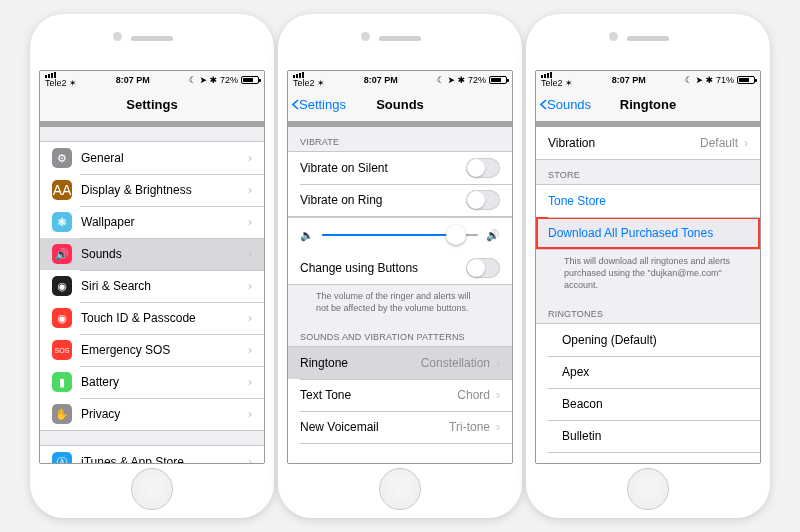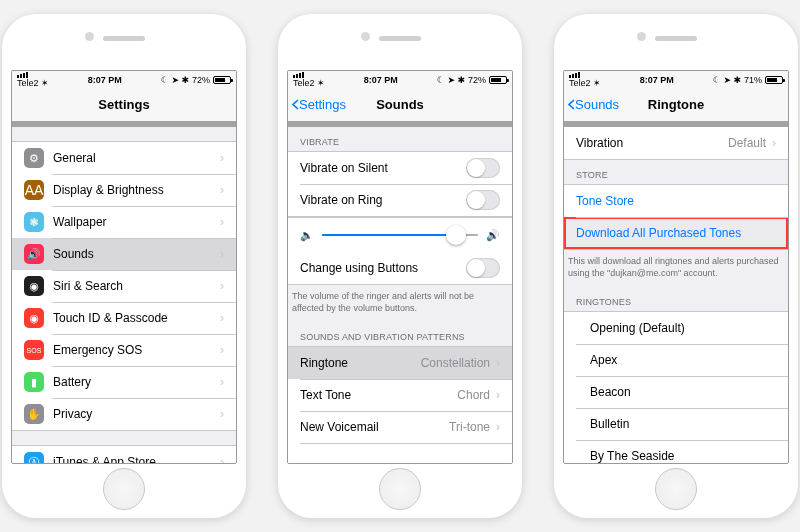--- a/index.html
+++ b/index.html
@@ -1,30 +1,30 @@
 <!DOCTYPE html>
 <html><head>
 <meta charset="utf-8">
 <style>
   body{margin:0;background:#f2f2f2;font-family:-apple-system,Helvetica,Arial,sans-serif;display:flex;justify-content:center;align-items:center;height:532px;width:800px;overflow:hidden}
-  .row{display:flex;gap:32px}
+  .row{display:flex;gap:4px}
   .phone{width:244px;height:504px;background:#fff;border-radius:34px;box-shadow:0 2px 10px rgba(0,0,0,.15);position:relative;padding:56px 9px 54px 9px;box-sizing:border-box}
   .phone::before{content:"";position:absolute;top:22px;left:50%;transform:translateX(-50%);width:42px;height:5px;background:#d0d0d0;border-radius:3px}
   .phone::after{content:"";position:absolute;top:18px;left:83px;width:9px;height:9px;background:#d8d8d8;border-radius:50%}
   .home{position:absolute;bottom:8px;left:50%;transform:translateX(-50%);width:40px;height:40px;border:1px solid #c9c9c9;border-radius:50%;background:radial-gradient(circle,#f7f7f7,#ececec)}
   .screen{width:100%;height:100%;border:1px solid #999;border-radius:2px;overflow:hidden;display:flex;flex-direction:column;background:#efeff4;box-sizing:border-box}
   .status{height:17px;background:#f7f7f8;display:flex;align-items:center;justify-content:space-between;font-size:9px;padding:0 5px;color:#000}
   .status .c{font-weight:600}
   .status .r{display:flex;align-items:center;gap:3px}
   .nav{height:33px;background:#f7f7f8;border-bottom:6px solid #a3a3a3;display:flex;align-items:center;justify-content:center;position:relative}
   .nav-title{font-size:13px;font-weight:600}
   .back{position:absolute;left:4px;display:flex;align-items:center;color:#007aff;font-size:13px;gap:0}
   .content{flex:1;overflow:hidden;font-size:12px}
   .header{font-size:9px;color:#6d6d72;padding:10px 12px 4px;text-transform:uppercase;letter-spacing:.2px}
-  .footer{font-size:9px;color:#6d6d72;padding:5px 4px 8px;line-height:1.35}
+  .footer{font-size:9px;color:#6d6d72;padding:5px 28px 8px;line-height:1.35}
   .group{background:#fff;border-top:1px solid #c8c7cc;border-bottom:1px solid #c8c7cc}
   .cell{display:flex;align-items:center;height:32px;padding:0 12px;position:relative}
   .cell+.cell::before{content:"";position:absolute;left:12px;right:0;top:0;height:1px;background:#c8c7cc}
   .withicon+.withicon::before{left:40px}
   .icon{width:20px;height:20px;border-radius:5px;margin-right:9px;display:flex;align-items:center;justify-content:center;font-size:11px;color:#fff}
   .label{flex:1;color:#000}
   .value{color:#8e8e93;font-size:12px}
   .chev{color:#c7c7cc;margin-left:6px}
   .selected{background:#d7d7dc}
   .toggle{width:34px;height:20px;background:#e5e5ea;border-radius:10px;position:relative;box-shadow:inset 0 0 0 1px #d0d0d0}

